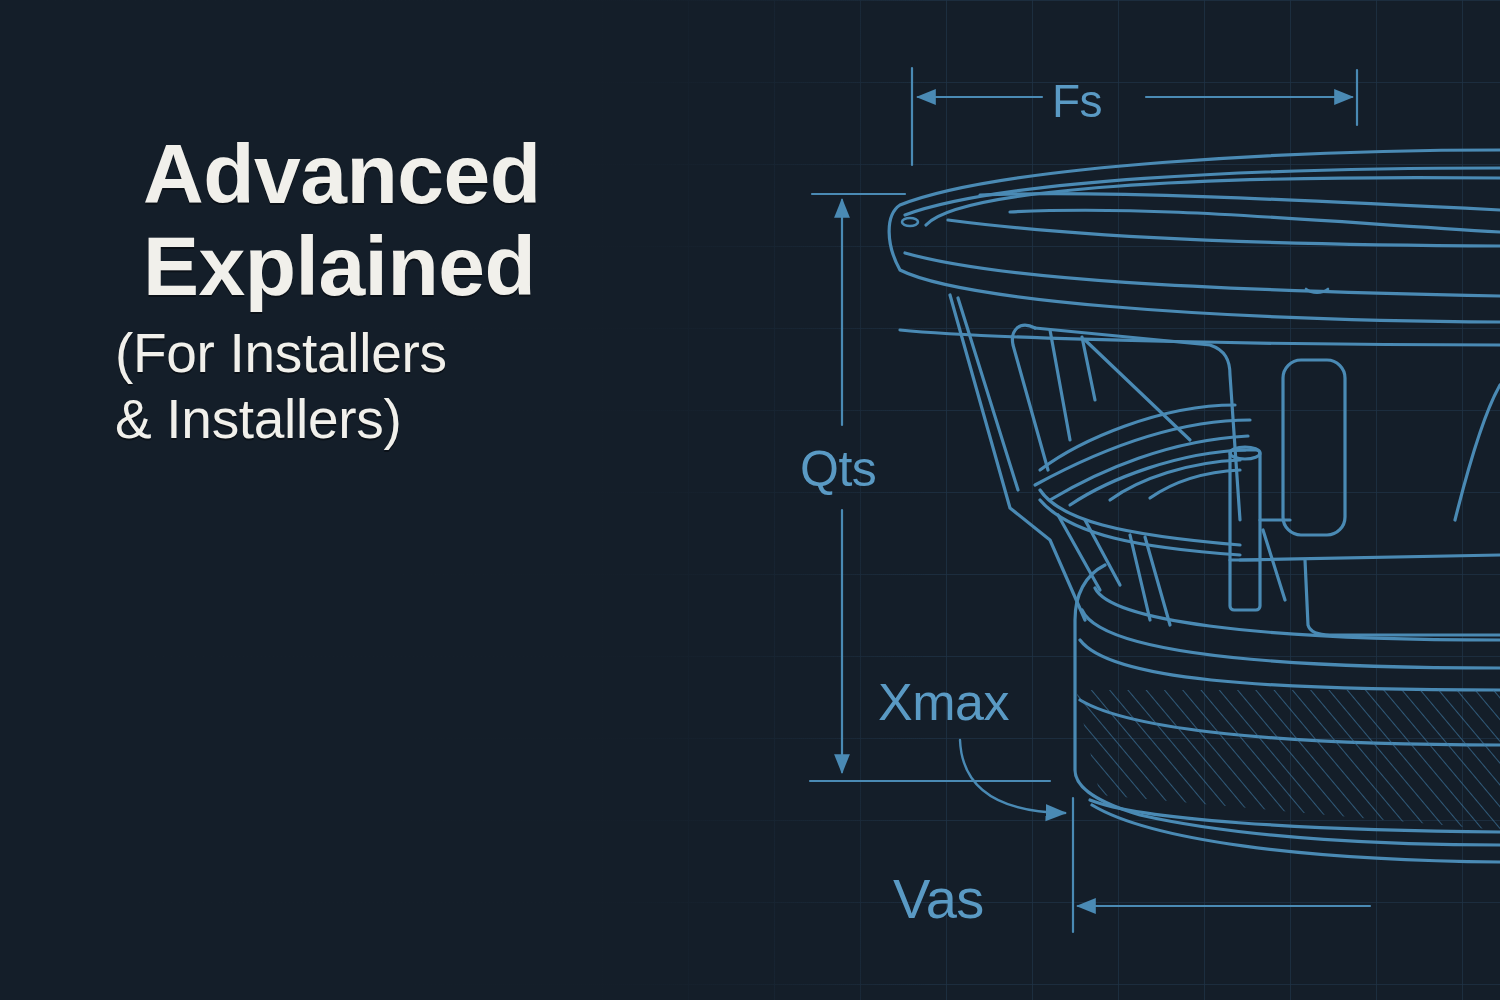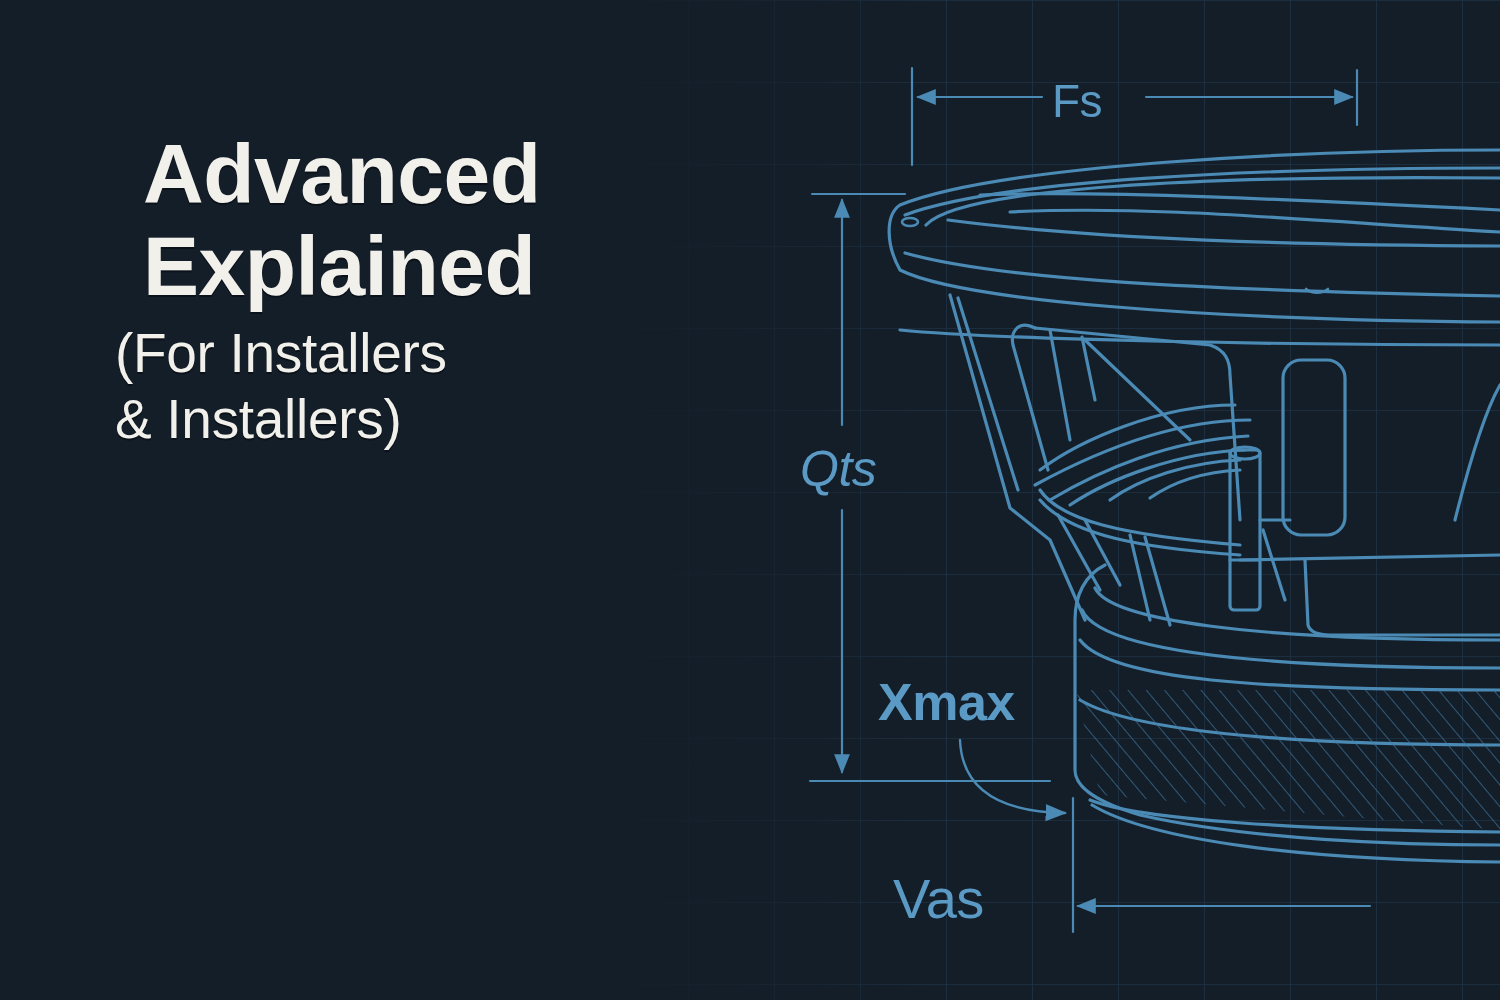--- a/index.html
+++ b/index.html
@@ -142,22 +142,22 @@
       <path d="M1080 640 C 1110 680, 1260 690, 1500 690"></path>
       <path d="M1080 700 C 1130 730, 1280 745, 1500 745"></path>
       <path d="M1090 800 C 1140 820, 1300 830, 1500 832"></path>
       <path d="M1092 805 C 1150 840, 1300 860, 1500 862"></path>
       <path d="M1076 690 L1500 690 L1500 830 L1100 795 Z" fill="url(#hatch)" stroke="none"></path>
     </g>
   </g>
 </svg>
 
 <span class="dim-label" style="left:1052px; top:74px; font-size:46px;">Fs</span>
-<span class="dim-label" style="left:800px; top:440px; font-size:50px;font-style:italic;">Qts</span>
-<span class="dim-label" style="left:878px; top:672px; font-size:52px;font-weight:bold;">Xmax</span>
+<span class="dim-label" style="left:800px; top:440px; font-size:50px;">Qts</span>
+<span class="dim-label" style="left:878px; top:672px; font-size:52px;">Xmax</span>
 <span class="dim-label" style="left:893px; top:866px; font-size:56px;">Vas</span>
 
 <div class="title-block">
   <span class="title-line">Advanced</span>
   <span class="title-line">Explained</span>
   <span class="subtitle-line subtitle-first">(For Installers</span>
   <span class="subtitle-line">&amp; Installers)</span>
 </div>
 
 </body></html>

